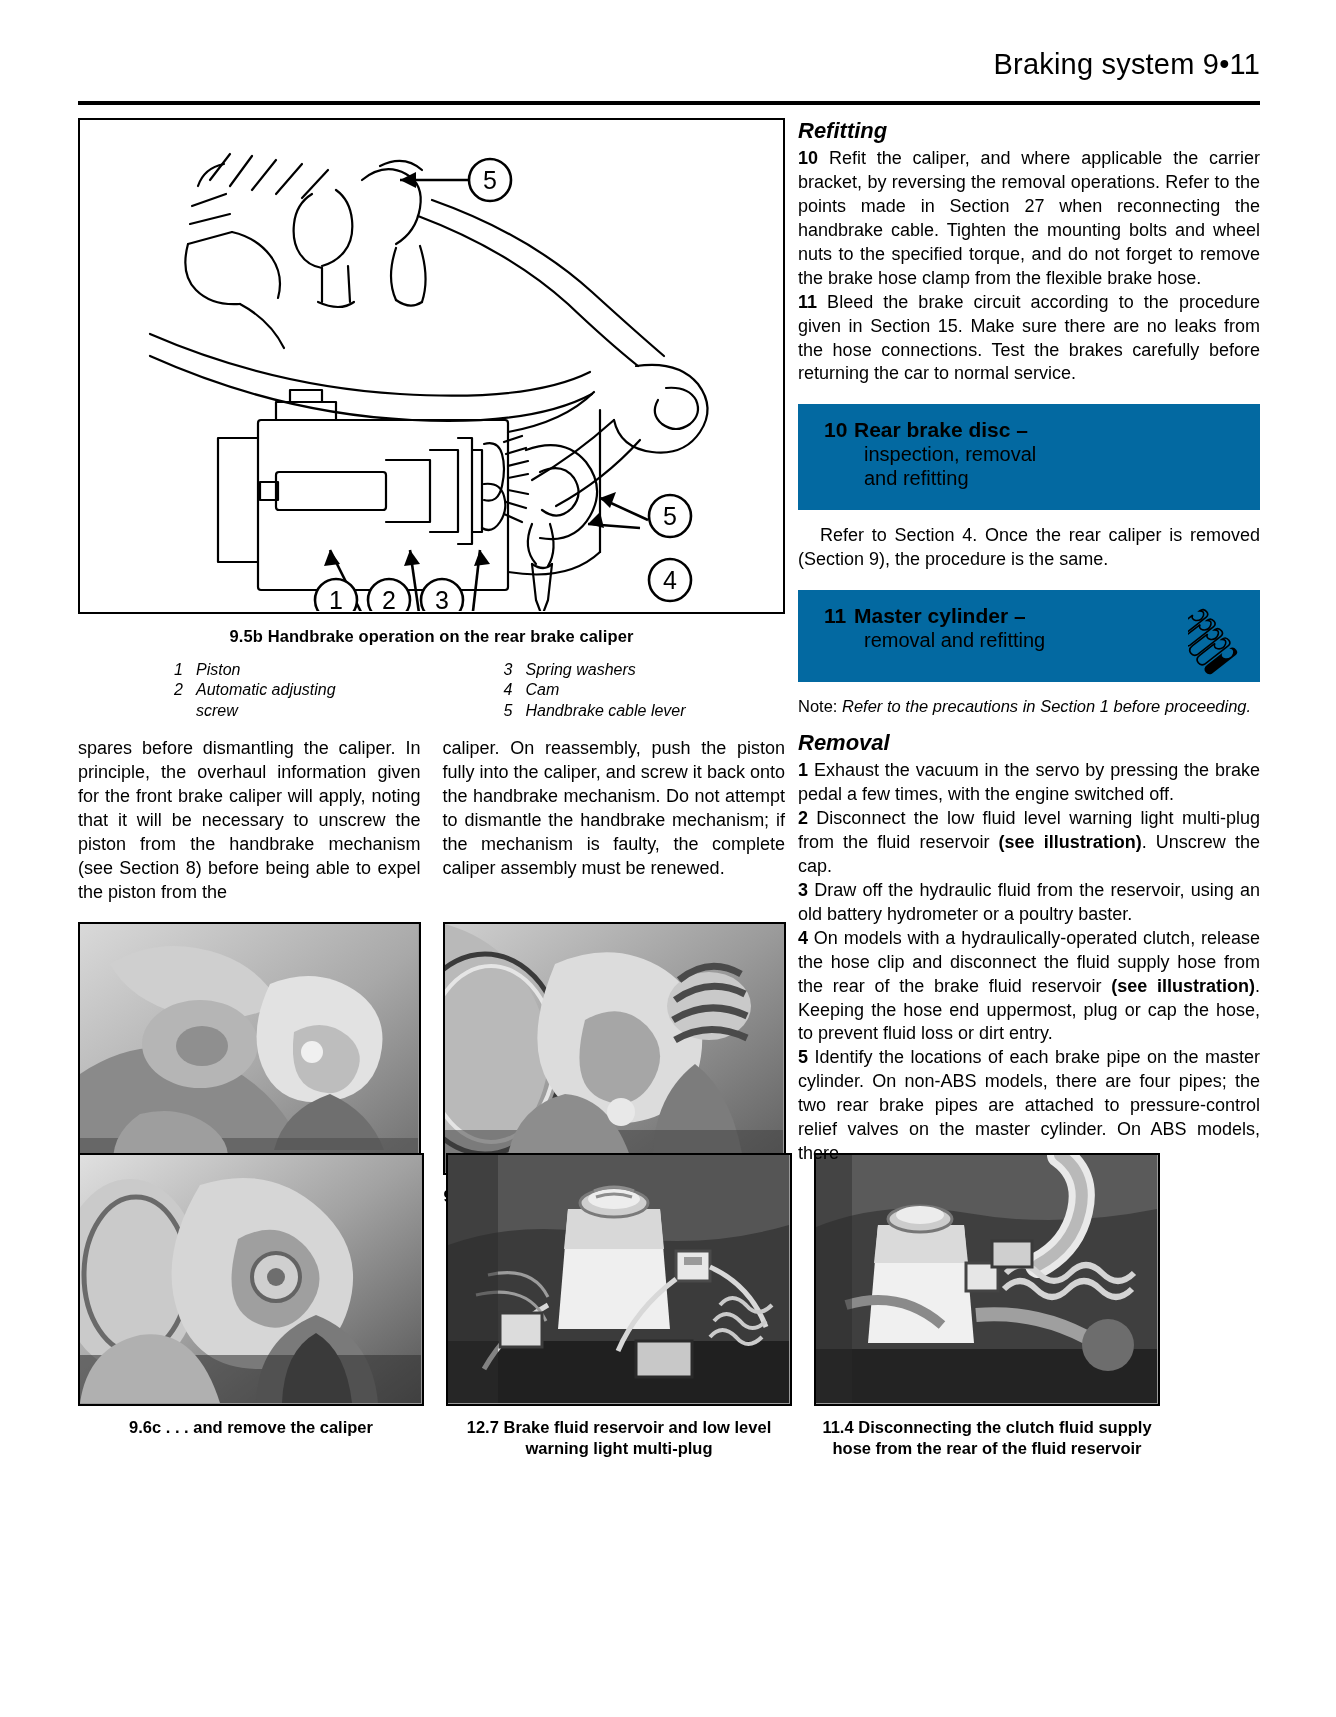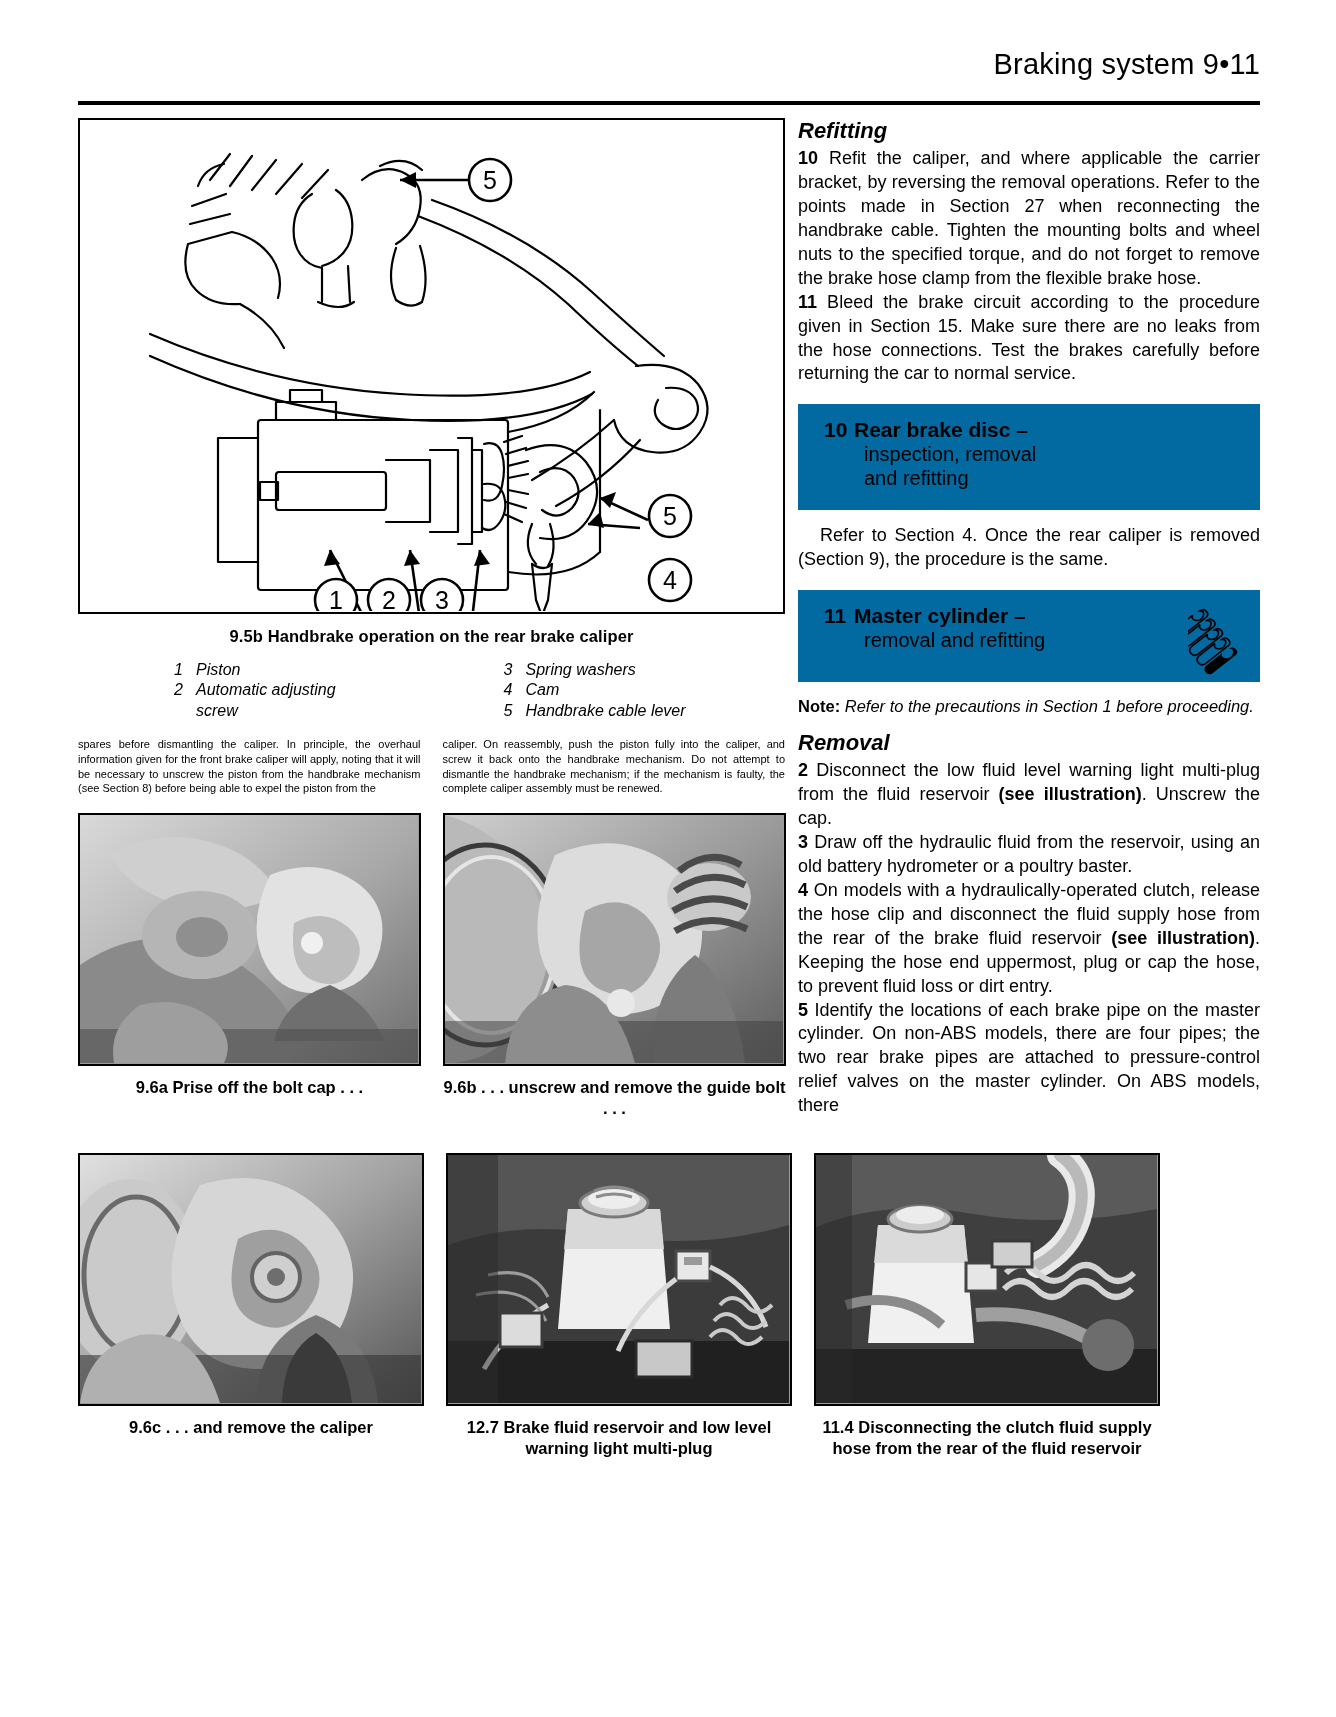--- a/index.html
+++ b/index.html
@@ -54,21 +54,21 @@
   .legend-col.first { padding-left:96px; }
   .legend-col.second { padding-left:72px; }
   .legend-item { display:flex; }
   .legend-num { width:22px; flex:0 0 22px; }
   .legend-txt { flex:1 1 auto; }
   .legend-cont { padding-left:22px; }
 
   
   .twocol {
     margin-top:16px; display:flex; gap:22px;
-    font-size:11px; line-height:1.33; text-align:justify;
+    font-size:18px; line-height:1.33; text-align:justify;
   }
   .twocol .c { width:343px; }
 
   
   .photo-row { display:flex; gap:22px; margin-top:17px; }
   .photo-cell { width:343px; }
   .photo {
     width:343px; height:253px; border:2.5px solid #000;
     position:relative; overflow:hidden;
     background:#9a9a9a;
@@ -86,21 +86,21 @@
   .bottom-row .photo-cell { width:346px; }
   .bottom-row .photo { width:346px; height:253px; }
 
   
   .rc-h { font-size:22px; font-weight:bold; font-style:italic; margin:0 0 3px 0; }
   .rc-p {
     font-size:18px; line-height:1.33; text-align:justify; margin:0;
   }
   .rc-p b { font-weight:bold; }
   .rc-note { font-size:16.5px; line-height:1.33; text-align:justify; margin:0; font-style:italic; }
-  .rc-note b { font-style:normal; font-weight:bold;margin-top:15px; }
+  .rc-note b { font-style:normal; font-weight:normal;margin-top:15px; }
 
   .sec-box {
     background:#0369a1; padding:14px 0 20px 0; margin:18px 0 0 0;
     position:relative; min-height:92px;
   }
   .sec-inner { padding-left:26px; padding-right:72px; }
   .sec-line1 { font-size:21px; font-weight:bold; line-height:1.18; }
   .sec-num { display:inline-block; min-width:30px; }
   .sec-sub { font-size:20px; font-weight:400; line-height:1.18; padding-left:40px; }
   .spanners {
@@ -466,19 +466,20 @@
             <path d="M6 50 q-6 0 -6 5 q0 4 4 5 l30 0 q4 0 4 -4 q0 -5 -5 -5 q4 3 0 6 q-5 3 -9 -1 q-3 -4 1 -6z" fill="#000"></path>
           </g>
         </svg>
       </div>
     </div>
 
     <p class="rc-note sec-after"><b>Note:</b><span> Refer to the precautions in Section 1 before proceeding.</span></p>
 
     <h2 class="rc-h" style="margin-top:12px;">Removal</h2>
 
+    <p class="rc-p"><b>1</b><span> Exhaust the vacuum in the servo by pressing the brake pedal a few times, with the engine switched off.</span></p>
     <p class="rc-p"><b>2</b><span> Disconnect the low fluid level warning light multi-plug from the fluid reservoir <b>(see illustration)</b>. Unscrew the cap.</span></p>
     <p class="rc-p"><b>3</b><span> Draw off the hydraulic fluid from the reservoir, using an old battery hydrometer or a poultry baster.</span></p>
     <p class="rc-p"><b>4</b><span> On models with a hydraulically-operated clutch, release the hose clip and disconnect the fluid supply hose from the rear of the brake fluid reservoir <b>(see illustration)</b>. Keeping the hose end uppermost, plug or cap the hose, to prevent fluid loss or dirt entry.</span></p>
     <p class="rc-p"><b>5</b><span> Identify the locations of each brake pipe on the master cylinder. On non-ABS models, there are four pipes; the two rear brake pipes are attached to pressure-control relief valves on the master cylinder. On ABS models, there</span></p>
   </div>
 
 </div>
 
 </body></html>

